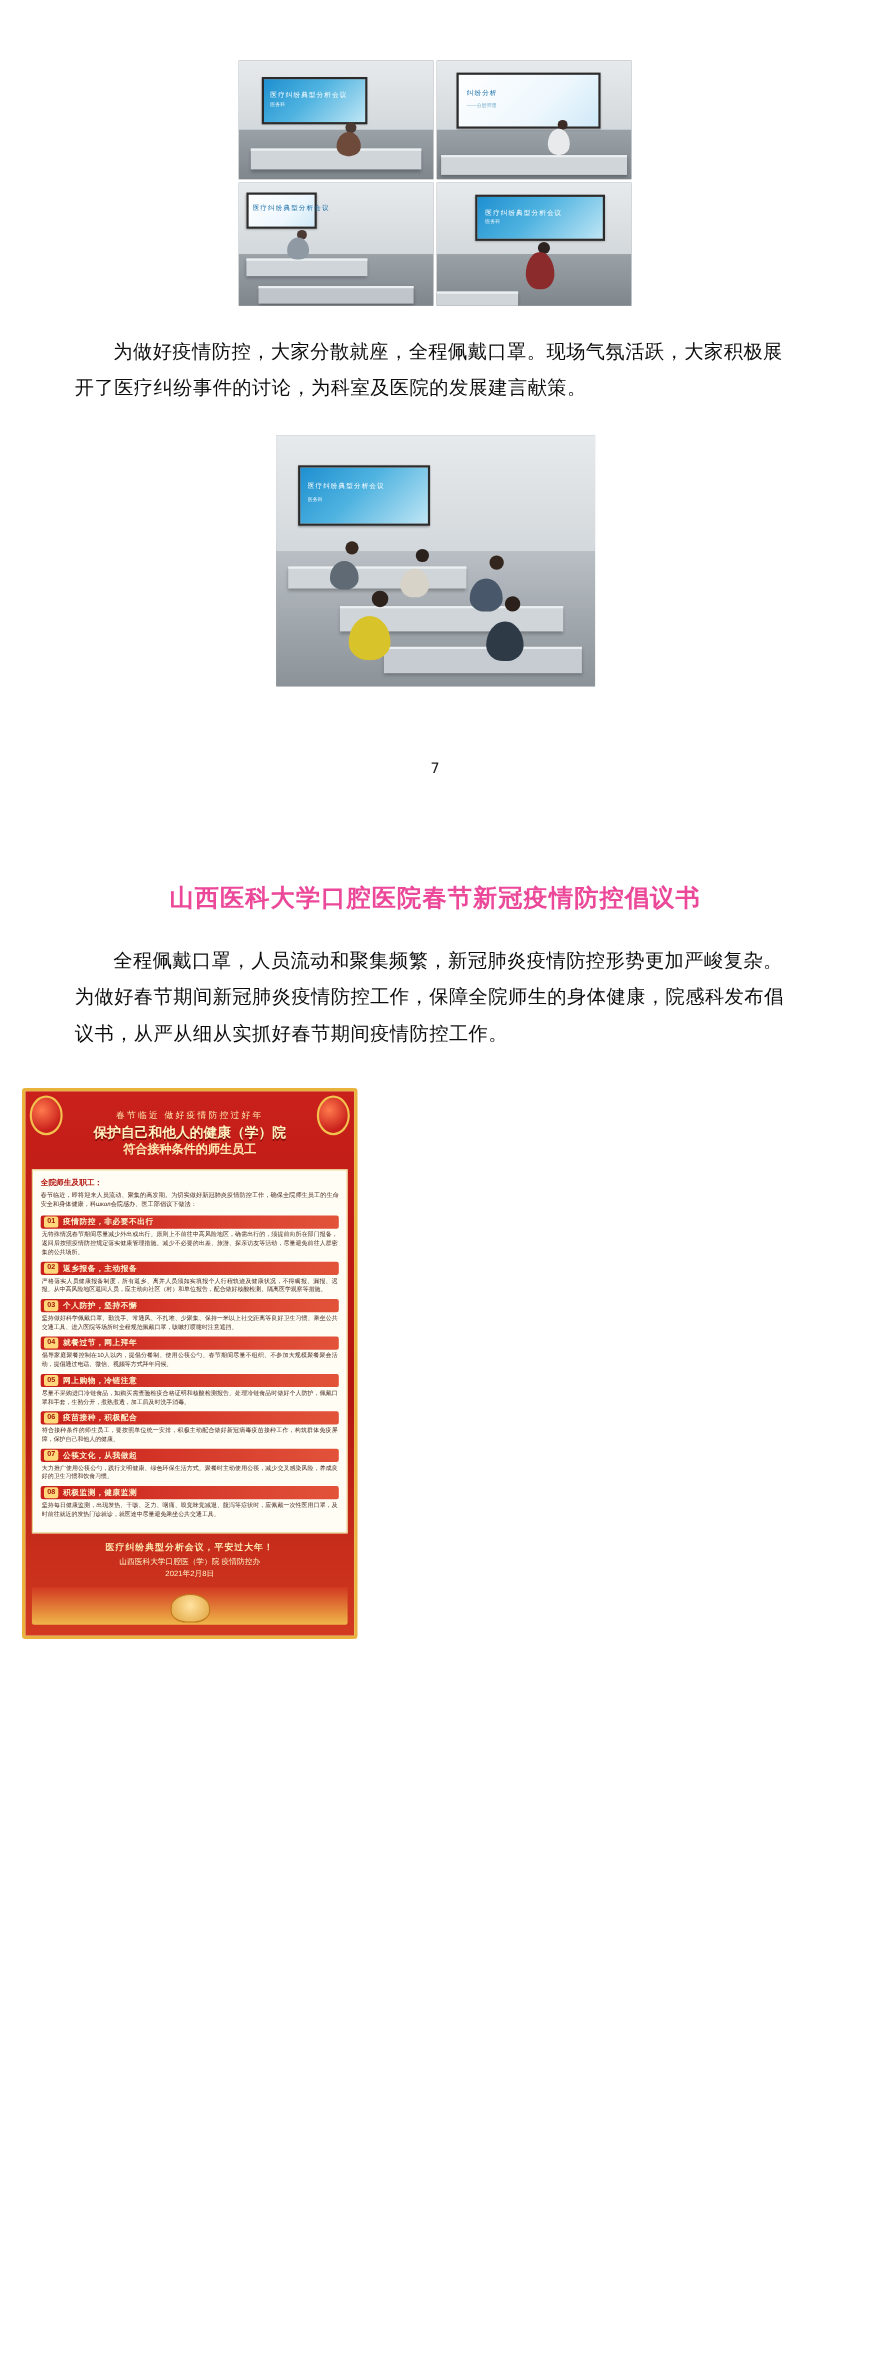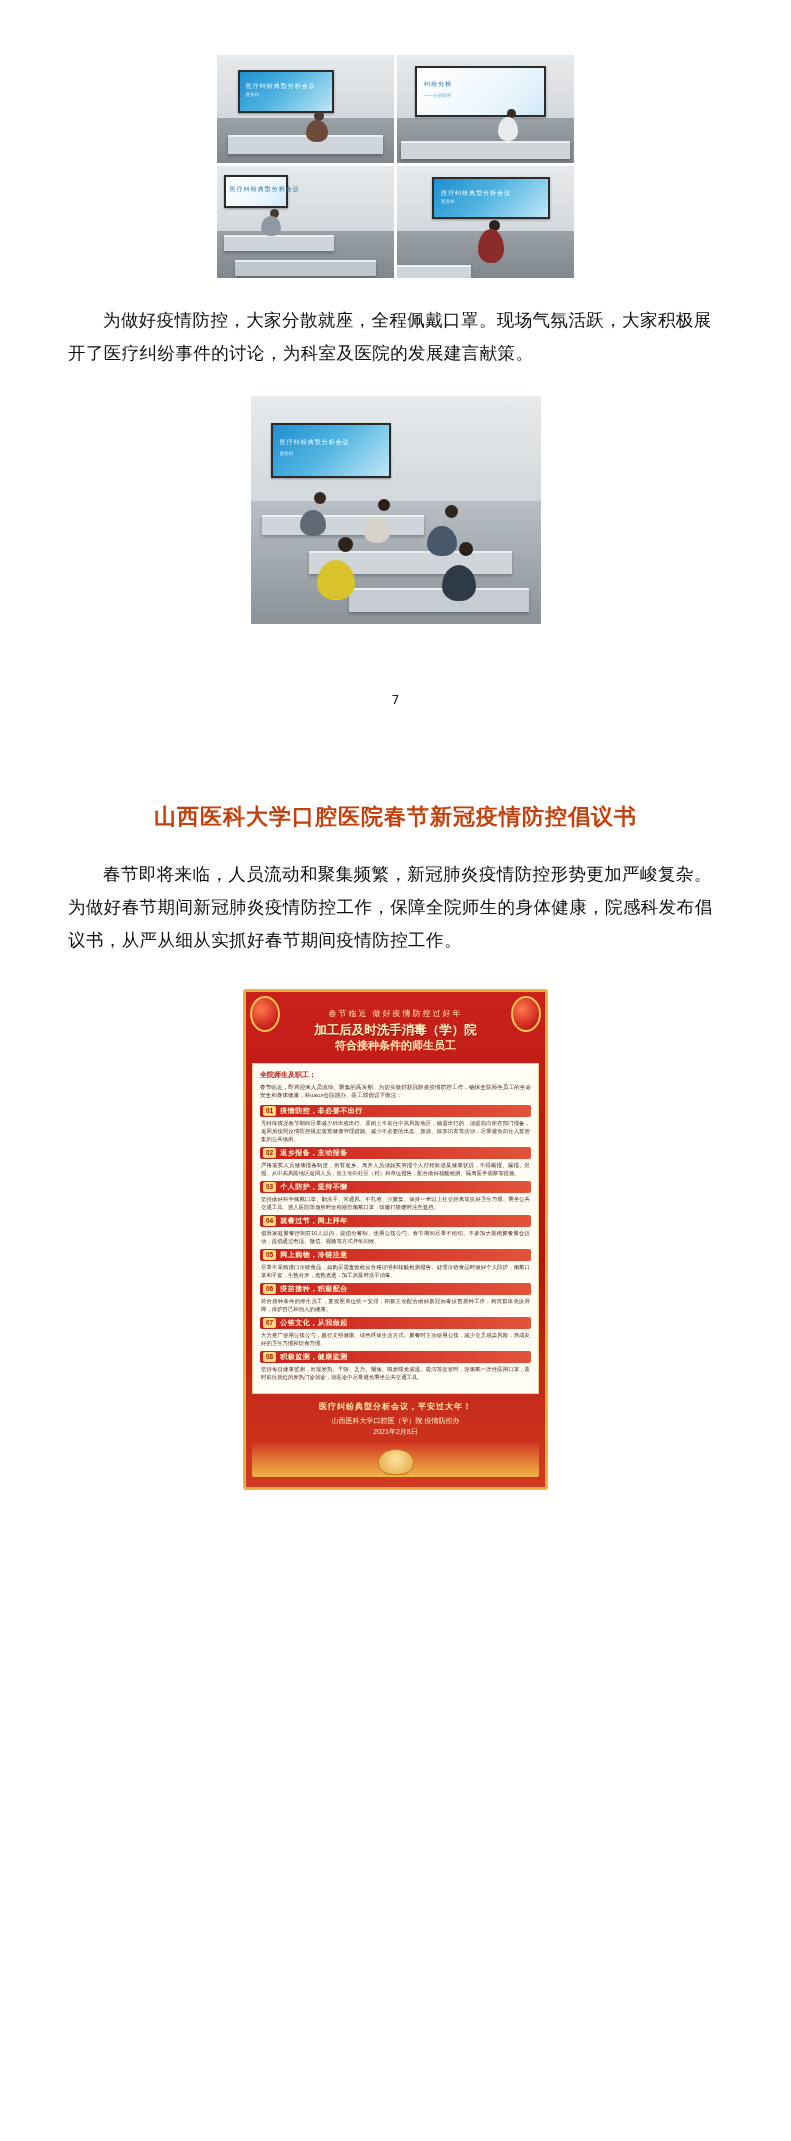--- a/index.html
+++ b/index.html
@@ -139,30 +139,31 @@
   }
 
   .section-break { height: 95px; }
 
   h1.doc-title {
     margin: 0;
     text-align: center;
     font-size: 22px;
     font-weight: bold;
     letter-spacing: 1px;
-    color: #c2410c;
+    color: #ec4899;
     font-family: "DejaVu Sans", "Liberation Sans", sans-serif;
   }
 
   
   .poster-wrap {
     display: flex;
-    justify-content: center;
+    justify-content: flex-start;
     padding-top: 32px;
     padding-bottom: 40px;
+    margin-left: 20px;
   }
   .poster {
     width: 305px;
     background: linear-gradient(#c9201b, #b3160f 55%, #d23a21 100%);
     border: 3px solid #e8b23c;
     border-radius: 3px;
     position: relative;
     padding: 6px 6px 10px 6px;
     box-sizing: border-box;
     color: #fff4d8;
@@ -386,30 +387,30 @@
 
 
     <div class="page-number">7</div>
 
     <div class="section-break"></div>
 
     <h1 class="doc-title">山西医科大学口腔医院春节新冠疫情防控倡议书</h1>
 
     <div class="gap-b"></div>
 
-    <p class="body">春节即将来临，人员流动和聚集频繁，新冠肺炎疫情防控形势更加严峻复杂。为做好春节期间新冠肺炎疫情防控工作，保障全院师生的身体健康，院感科发布倡议书，从严从细从实抓好春节期间疫情防控工作。</p>
+    <p class="body">全程佩戴口罩，人员流动和聚集频繁，新冠肺炎疫情防控形势更加严峻复杂。为做好春节期间新冠肺炎疫情防控工作，保障全院师生的身体健康，院感科发布倡议书，从严从细从实抓好春节期间疫情防控工作。</p>
 
     <div class="poster-wrap">
       <div class="poster">
         <div class="lantern l"></div>
         <div class="lantern r"></div>
 
         <div class="poster-top">
           <div class="poster-kicker">春节临近 做好疫情防控过好年</div>
-          <div class="poster-title">加工后及时洗手消毒（学）院</div>
+          <div class="poster-title">保护自己和他人的健康（学）院</div>
           <div class="poster-subtitle">符合接种条件的师生员工</div>
         </div>
 
         <div class="poster-body">
           <div class="salutation">全院师生及职工：</div>
           <div class="intro">春节临近，即将迎来人员流动、聚集的高发期。为切实做好新冠肺炎疫情防控工作，确保全院师生员工的生命安全和身体健康，科школ会院感办、医工部倡议下做法：</div>
 
           <div class="item">
             <div class="item-head">
               <span class="num">01</span>

